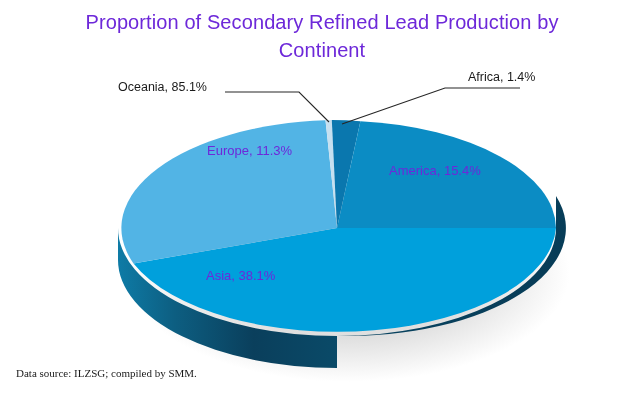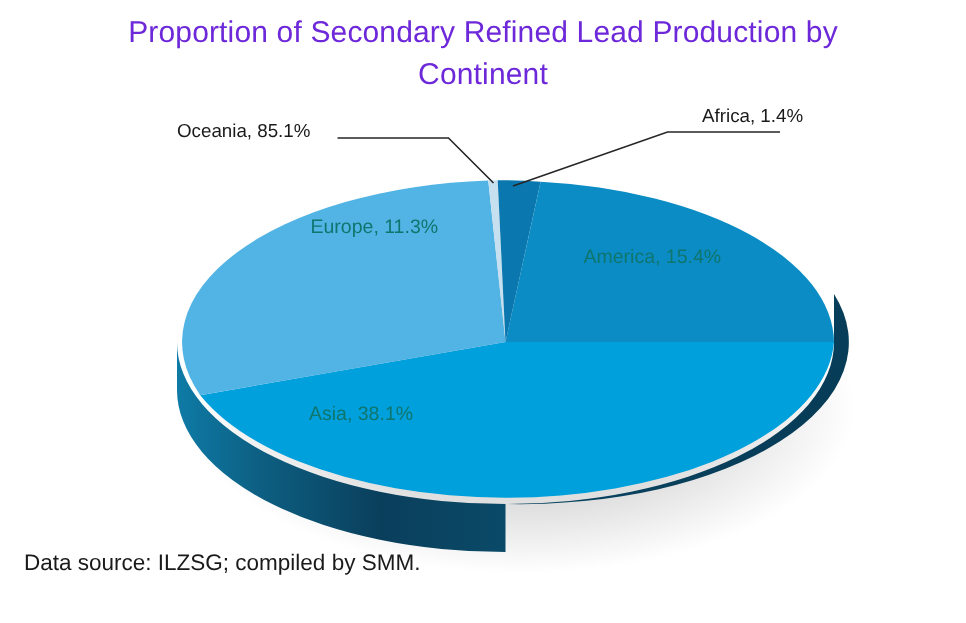--- a/index.html
+++ b/index.html
@@ -32,43 +32,43 @@
     letter-spacing: 0.1px;
   }
   #pie-svg {
     position: absolute;
     left: 0;
     top: 0;
   }
   .slice-label {
     position: absolute;
     font-size: 13px;
-    color: #0f766e;
+    color: #6d28d9;
     font-family: "Liberation Sans", sans-serif;
     white-space: nowrap;
   }
   .callout-label {
     position: absolute;
     font-size: 12.5px;
     color: #1a1a1a;
     font-family: "Liberation Sans", sans-serif;
     white-space: nowrap;
   }
   #label-europe  { left: 207px; top: 143px; }
   #label-america { left: 389px; top: 163px; }
   #label-asia    { left: 206px; top: 268px; }
   #label-oceania { left: 118px; top: 80px; }
   #label-africa  { left: 468px; top: 70px; }
   #source-note {
     position: absolute;
     left: 16px;
     top: 367px;
-    font-size: 15px;
+    font-size: 11px;
     color: #1a1a1a;
-    font-family: Liberation Sans, sans-serif;
+    font-family: Liberation Serif, serif;
     white-space: nowrap;
   }
 </style>
 </head>
 <body>
 
 <div id="chart-root">
 
   <div id="chart-title">Proportion of Secondary Refined Lead Production by Continent</div>
 

